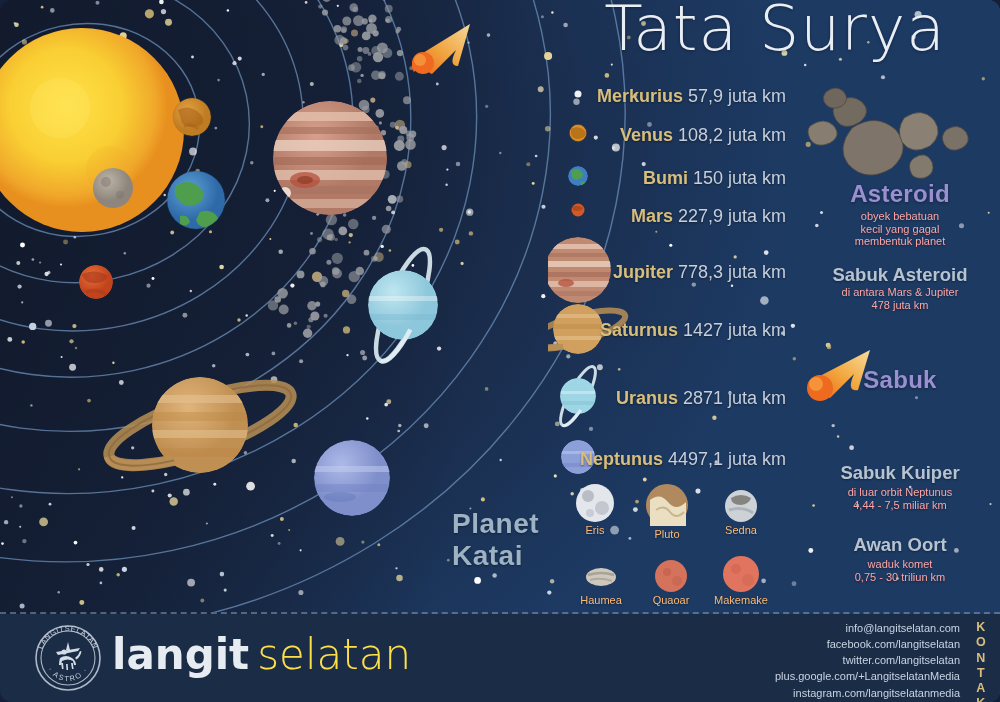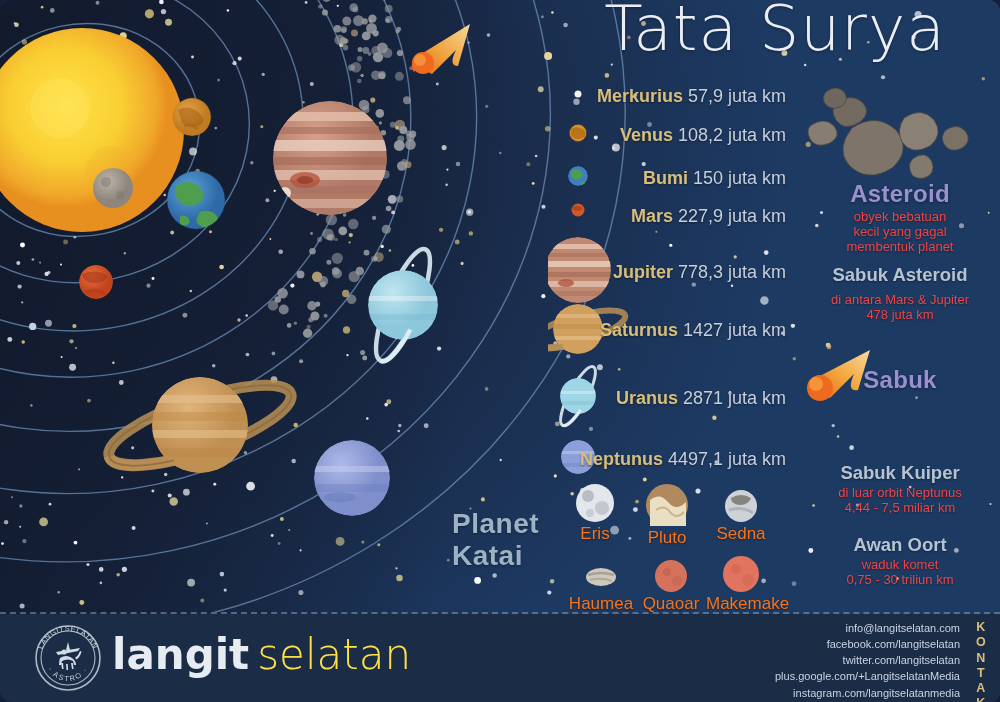--- a/index.html
+++ b/index.html
@@ -49,33 +49,33 @@
   
   .dwarf-title {
     position:absolute; left:452px; top:508px;
     font-size:28px; font-weight:bold; line-height:1.16;
     color:#9db3c4; letter-spacing:.5px;
     text-shadow:0 1px 2px rgba(0,0,0,.35);
   }
   .dwarf-grid { position:absolute; left:560px; top:484px; width:230px; }
   .dwarf { position:absolute; text-align:center; }
   .dwarf .dname {
-    font-size:17px; color:#f97316; margin-top:2px;
+    font-size:11px; color:#fdba74; margin-top:2px;
     text-shadow:0 1px 2px rgba(0,0,0,.4);
   }
 
   
   .rcol { position:absolute; left:800px; top:0; width:200px; text-align:center; }
   .r-h1 {
     font-size:24px; font-weight:bold; letter-spacing:.3px;
     text-shadow:0 1px 3px rgba(0,0,0,.4);
   }
   .r-h1.purple { color:#9a8fd0; }
   .r-sub {
-    font-size:13px; color:#ef4444; line-height:1.15;
+    font-size:11px; color:#fca5a5; line-height:1.15;
     text-shadow:0 1px 2px rgba(0,0,0,.4);
   }
   .r-h2 {
     font-size:18.5px; font-weight:bold; color:#b6c3d1;
     text-shadow:0 1px 2px rgba(0,0,0,.4);
   }
   .blk { position:absolute; width:200px; left:0; }
 
   
   .divider {
@@ -915,21 +915,21 @@
       <div class="r-h1 purple">Asteroid</div>
       <div class="r-sub" style="margin-top:2px">
         <div>obyek bebatuan</div>
         <div>kecil yang gagal</div>
         <div>membentuk planet</div>
       </div>
     </div>
 
     <div class="blk" style="top:264px">
       <div class="r-h2">Sabuk Asteroid</div>
-      <div class="r-sub" style="margin-top:7px">
+      <div class="r-sub" style="margin-top:0">
         <div>di antara Mars &amp; Jupiter</div>
         <div>478 juta km</div>
       </div>
     </div>
 
     <svg width="200" height="64" style="position:absolute;left:0;top:348px">
       <defs>
         <linearGradient id="cg2" x1="1" y1="0" x2="0" y2="1">
           <stop offset="0%" stop-color="#f8dc9d"></stop>
             <stop offset="50%" stop-color="#f2a63c"></stop>

